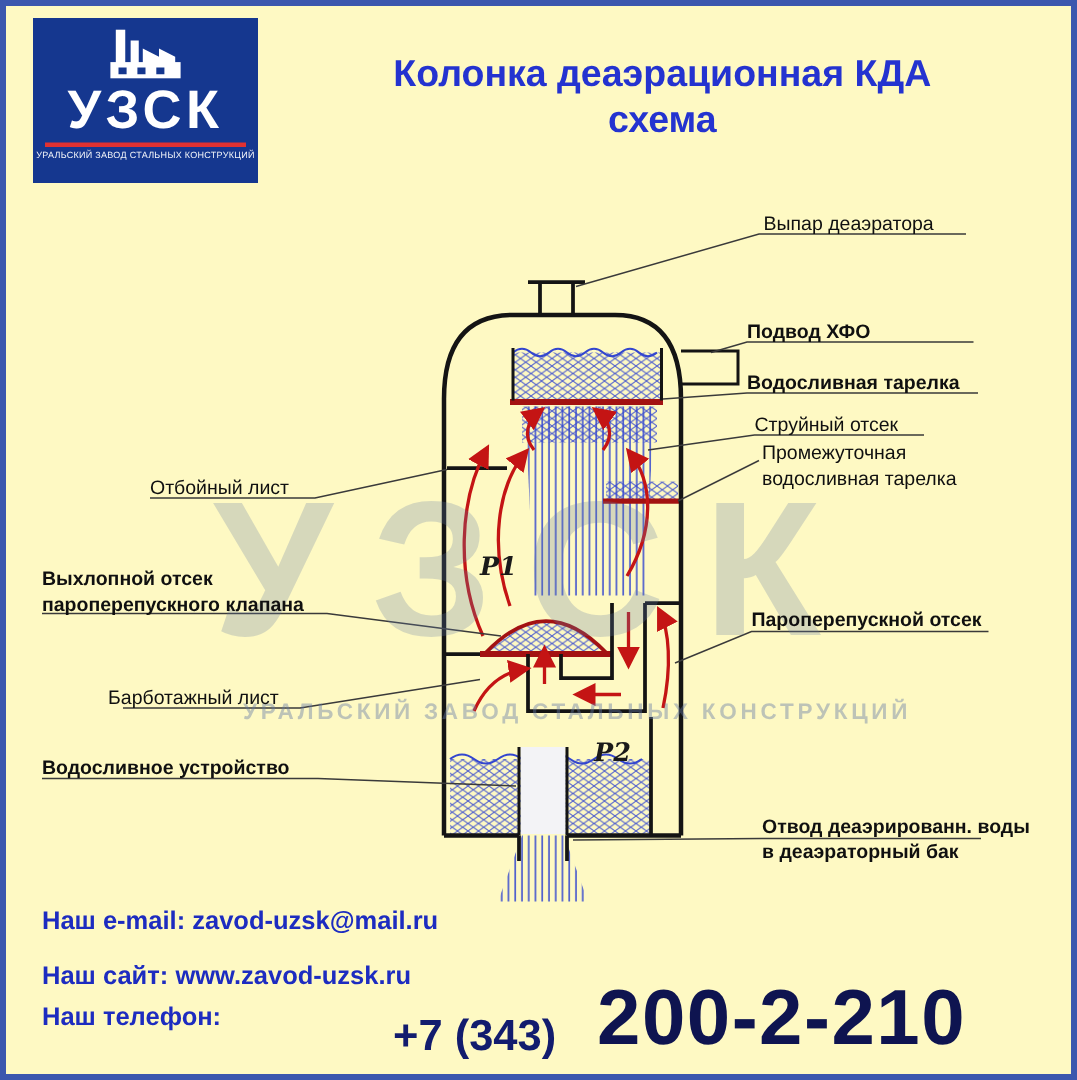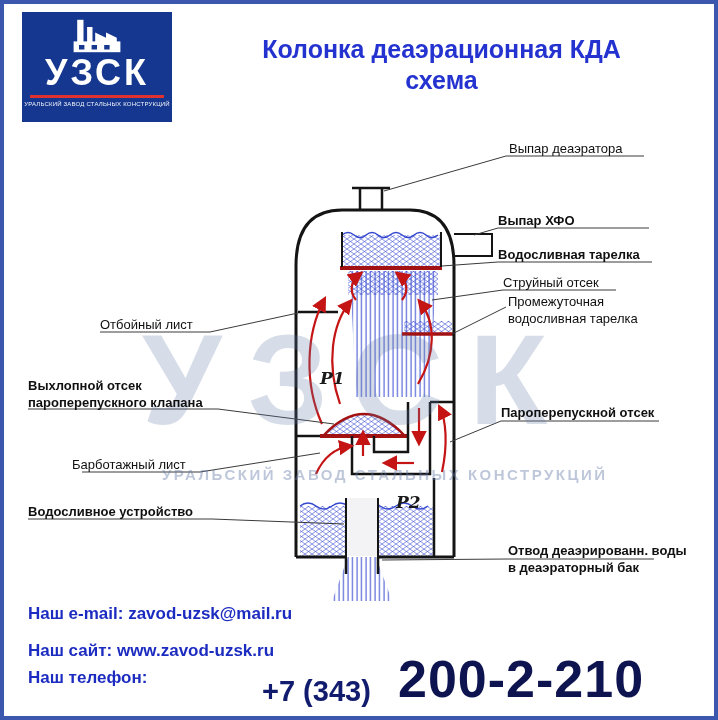--- a/index.html
+++ b/index.html
@@ -1,16 +1,16 @@
 <!DOCTYPE html>
 <html><head>
 <meta charset="utf-8">
 <style>
   html,body{margin:0;padding:0;background:#ddd;}
-  .poster{position:relative;width:718px;height:720px;background:#ffffff;border:4px solid #3b57ae;
+  .poster{position:relative;width:718px;height:720px;background:#fef9c3;border:4px solid #3b57ae;
           box-sizing:border-box;font-family:"Liberation Sans",sans-serif;overflow:hidden;}
   .logo{position:absolute;left:18px;top:8px;width:150px;height:110px;background:#15378f;
         color:#fff;text-align:center;z-index:6;}
   .logo-icon{display:block;margin:6px auto 0;}
   .logo-name{font-size:36px;font-weight:bold;letter-spacing:3px;line-height:1;margin-top:1px;}
   .logo-rule{height:3px;background:#e03131;margin:4px 8px 3px;}
   .logo-sub{font-size:6px;letter-spacing:.2px;opacity:.95;}
   .title{position:absolute;left:175px;top:30px;width:525px;margin:0;text-align:center;
          font-size:25px;font-weight:bold;color:#2433d0;line-height:1.25;white-space:pre-line;z-index:4;}
   .diagram{position:absolute;left:0;top:0;z-index:2;}
@@ -125,21 +125,21 @@
       <path d="M24,405 L214,405 L330,420"></path>
       <path d="M78,468 L196,468 L316,449"></path>
       <path d="M24,515 L208,515 L340,520"></path>
     </g>
   </svg>
 
   <div class="watermark">УЗСК</div>
   <div class="watermark-sub">УРАЛЬСКИЙ ЗАВОД СТАЛЬНЫХ КОНСТРУКЦИЙ</div>
 
   <div class="lbl" style="left:505px;top:137px">Выпар деаэратора</div>
-  <div class="lbl b" style="left:494px;top:209px">Выпар ХФО</div>
+  <div class="lbl b" style="left:494px;top:209px">Подвод ХФО</div>
   <div class="lbl b" style="left:494px;top:243px">Водосливная тарелка</div>
   <div class="lbl" style="left:499px;top:271px">Струйный отсек</div>
   <div class="lbl" style="left:504px;top:290px">Промежуточная
 водосливная тарелка</div>
   <div class="lbl" style="left:96px;top:313px">Отбойный лист</div>
   <div class="lbl b" style="left:24px;top:374px">Выхлопной отсек
 пароперепускного клапана</div>
   <div class="lbl b" style="left:497px;top:401px">Пароперепускной отсек</div>
   <div class="lbl" style="left:68px;top:453px">Барботажный лист</div>
   <div class="lbl b" style="left:24px;top:500px">Водосливное устройство</div>

